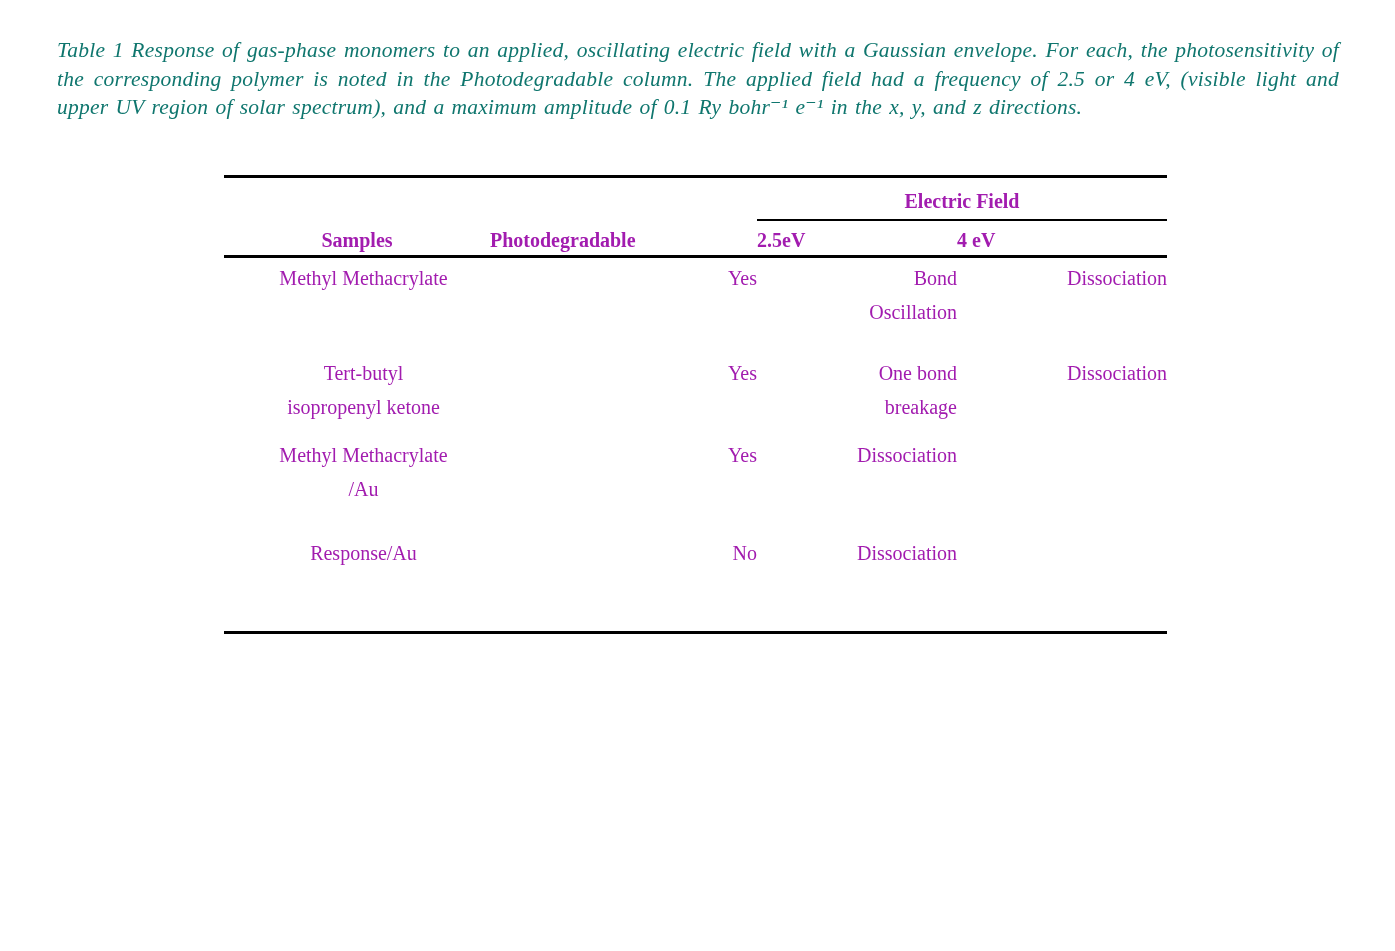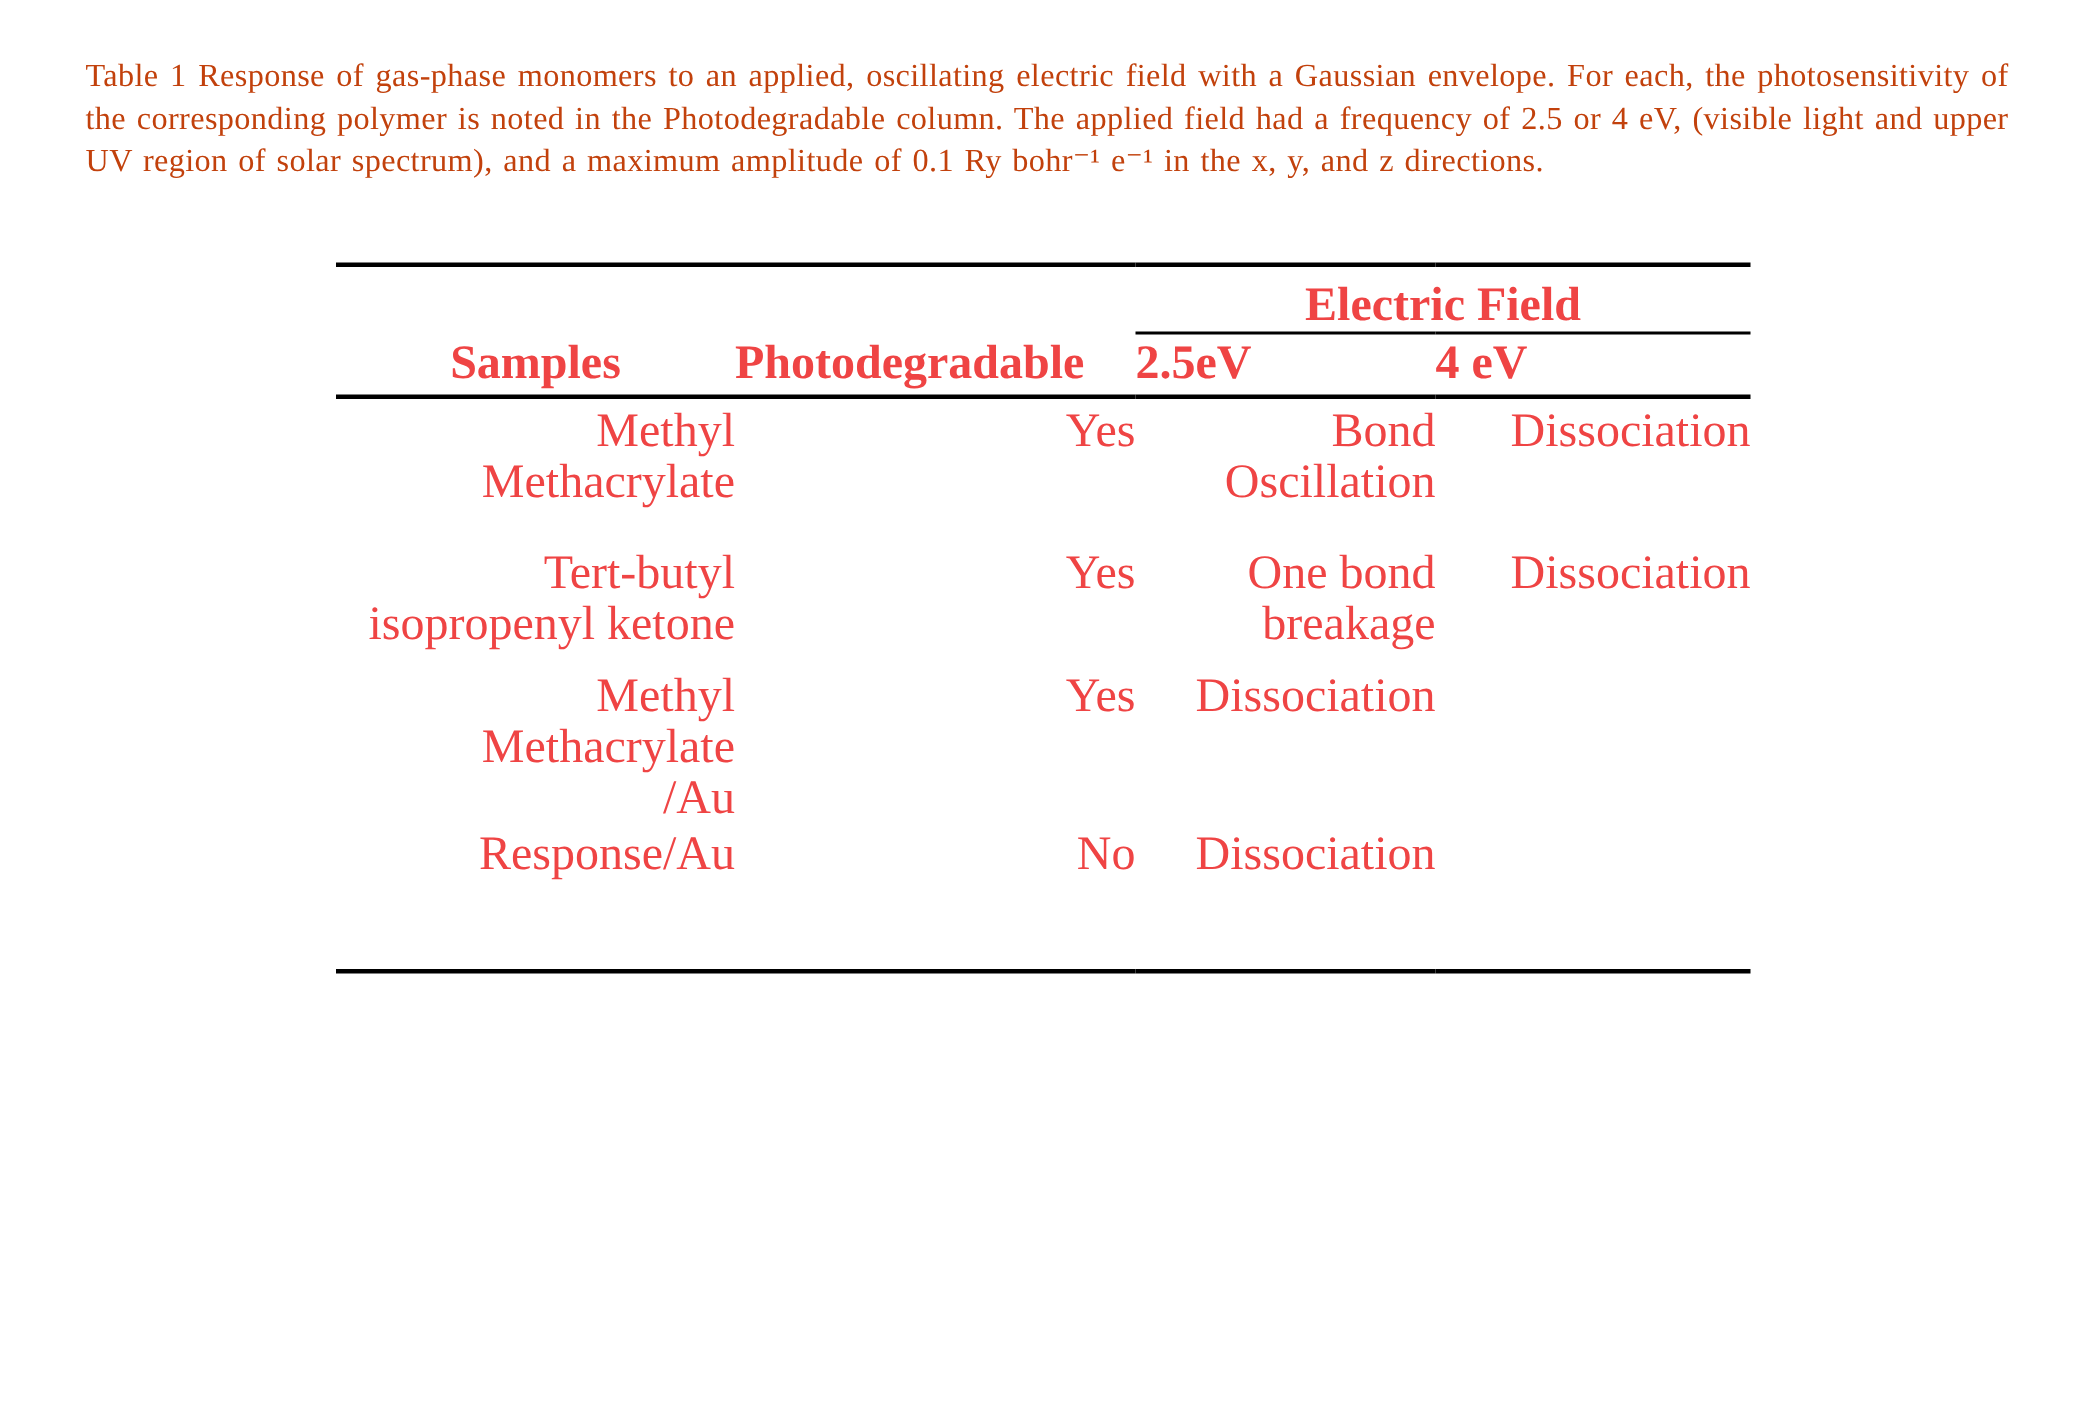--- a/index.html
+++ b/index.html
@@ -12,38 +12,39 @@
     font-family: "Liberation Serif", "DejaVu Serif", serif;
     color: #000;
   }
 
   
   .caption {
     position: absolute;
     left: 57px;
     top: 36px;
     width: 1282px;
+    font-style: italic;
     font-size: 21.5px;
     line-height: 28.7px;
     text-align: justify;
     letter-spacing: 0.25px;
     word-spacing: 1.5px;
-    color: #c2410c;
+    color: #0f766e;
   }
 
   
   .data-table {
     position: absolute;
     left: 224px;
     top: 175px;
     width: 943px;
     border-collapse: collapse;
     table-layout: fixed;
-    font-size: 32px;
-    color: #ef4444;
+    font-size: 20px;
+    color: #a21caf;
     border-top: 3px solid #000;
     border-bottom: 3px solid #000;
   }
   col.c1 { width: 266px; }
   col.c2 { width: 267px; }
   col.c3 { width: 200px; }
   col.c4 { width: 210px; }
 
   th, td {
     padding: 0;
@@ -71,21 +72,21 @@
   }
   thead tr.cols-row th.col-sample { text-align: center; }
 
   tbody td {
     line-height: 34px;
     padding-top: 3px;
     white-space: pre-line;
     text-align: right;
   }
   tbody td.col-sample {
-    text-align: right;
+    text-align: center;
     padding-left: 13px;
   }
   tbody tr:nth-child(1) { height: 96px; }
   tbody tr:nth-child(2) { height: 82px; }
   tbody tr:nth-child(3) { height: 98px; }
   tbody tr:nth-child(4) { height: 100px; margin-top: 40px; }
   tbody tr:nth-child(5) { height: 82px; }
   tbody tr:nth-child(6) { height: 98px; }
   tbody tr:nth-child(7) { height: 40px; }
 </style>

